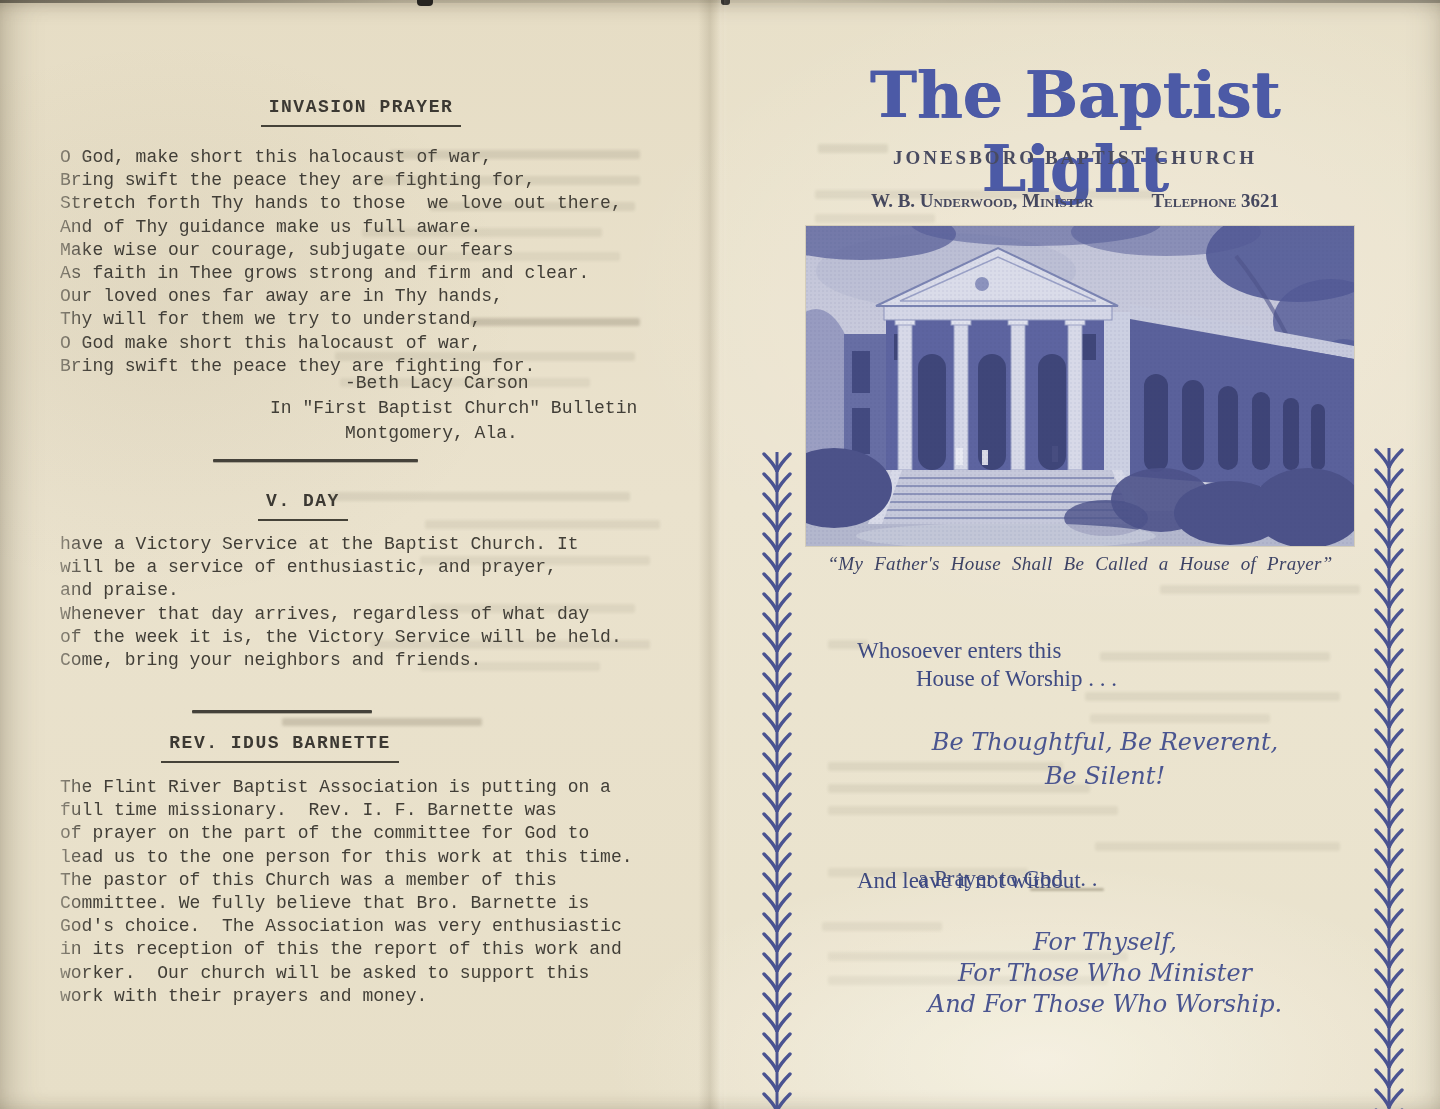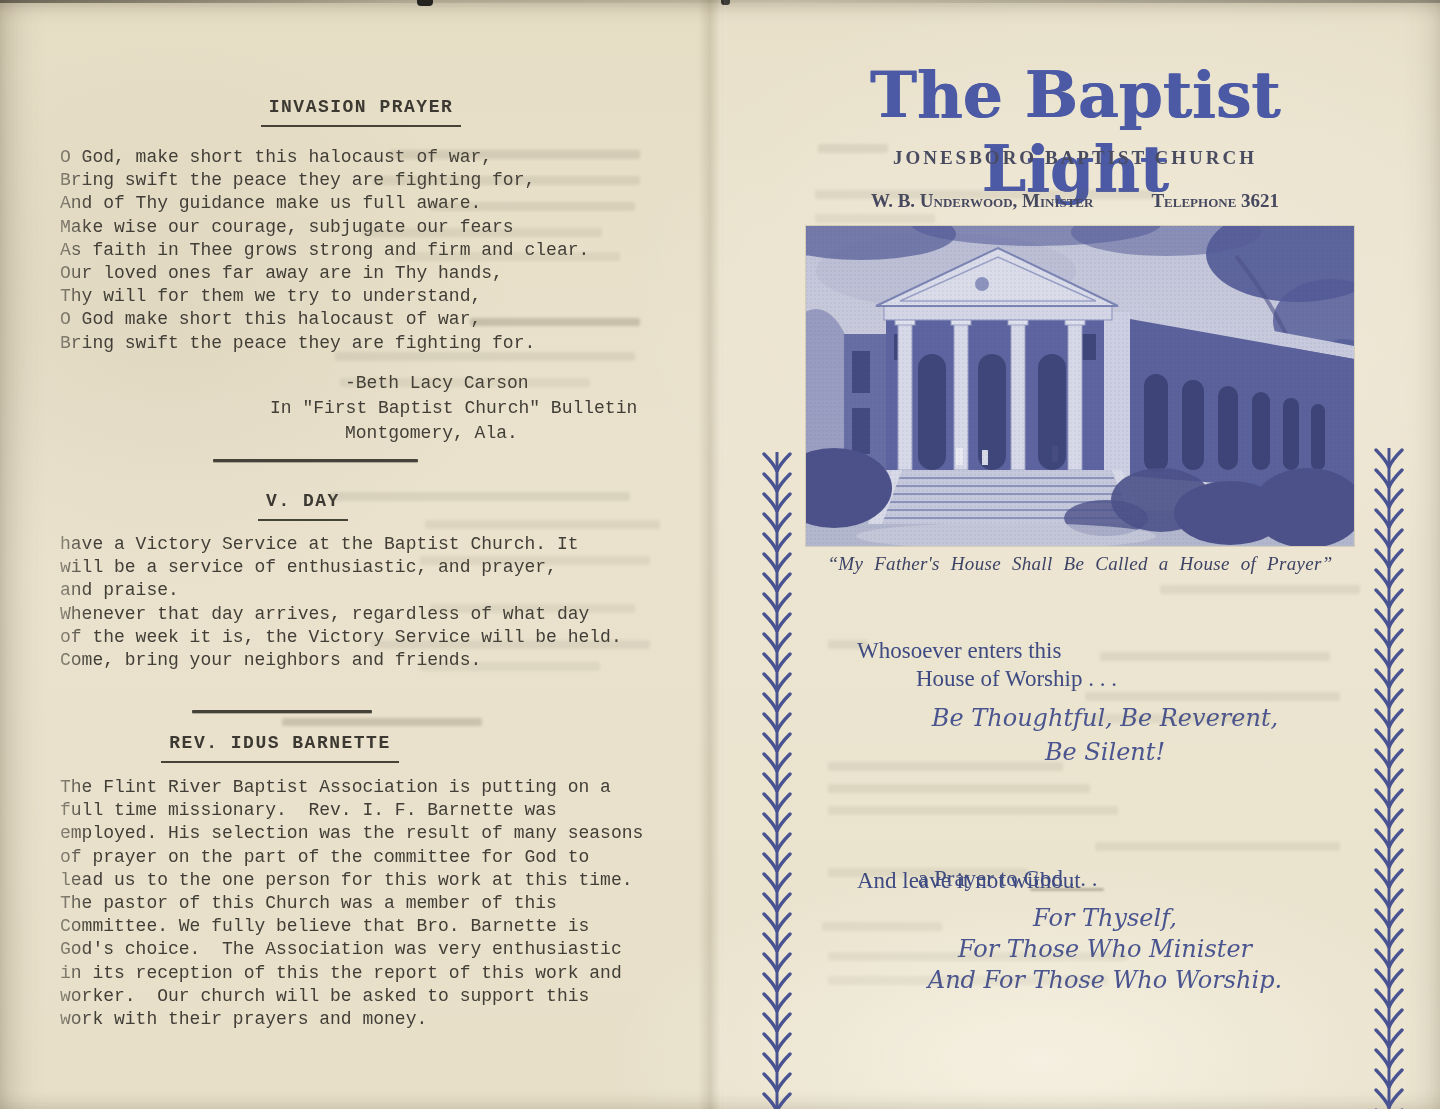--- a/index.html
+++ b/index.html
@@ -25,21 +25,21 @@
   .tw-fade{-webkit-mask-image:linear-gradient(90deg,rgba(0,0,0,.55),#000 30px);
            mask-image:linear-gradient(90deg,rgba(0,0,0,.55),#000 30px);}
   .center{text-align:center;}
   .rule{background:#45423a;border-radius:1px;box-shadow:0 1px 0 rgba(69,66,58,.35);}
   .ghost{position:absolute;background:rgba(104,96,74,.15);filter:blur(1.5px);
          border-radius:2px;height:9px;}
   .masthead{font-family:"DejaVu Serif",serif;font-weight:700;color:#4c5aa6;
     font-size:63px;line-height:74px;text-shadow:0.8px 0 0 #4c5aa6;}
   .smallcaps{font-variant:small-caps;}
   .navy-bold{font-weight:400;color:#3e4a82;font-size:23px;font-family:"Liberation Serif",serif;}
-  .script-blue{font-style:italic;color:#4a5590;font-size:24px;font-family:"DejaVu Serif",serif;}
+  .script-blue{font-style:italic;color:#4a5590;font-size:24px;font-family:"DejaVu Serif",serif;margin-top:24px;}
   .caption{font-style:italic;color:#3d4365;font-size:19px;word-spacing:6px;letter-spacing:.3px;
     font-family:"Liberation Serif",serif;}
   .notch{position:absolute;background:#262420;}
 </style>
 </head>
 <body>
 
 <div id="spread">
 
   <div class="abs" style="left:0;top:0;width:1440px;height:3px;
@@ -50,20 +50,21 @@
               background:linear-gradient(90deg,transparent,rgba(95,84,58,.16) 40%,rgba(95,84,58,.05) 60%,rgba(255,255,255,.10) 75%,transparent);"></div>
   <div class="abs" style="left:724px;top:0;width:716px;height:1109px;background:rgba(255,252,242,.10);"></div>
 
   <div class="abs mono-heading center" style="left:161px;top:97px;width:400px;">
     <span class="ul">INVASION PRAYER</span>
   </div>
 
   <div class="abs mono tw-block tw-fade" style="left:60px;top:146px;">
       <div>O God, make short this halocaust of war,</div>
       <div>Bring swift the peace they are fighting for,</div>
+      <div>Stretch forth Thy hands to those  we love out there,</div>
       <div>And of Thy guidance make us full aware.</div>
       <div>Make wise our courage, subjugate our fears</div>
       <div>As faith in Thee grows strong and firm and clear.</div>
       <div>Our loved ones far away are in Thy hands,</div>
       <div>Thy will for them we try to understand,</div>
       <div>O God make short this halocaust of war,</div>
       <div>Bring swift the peace they are fighting for.</div>
     </div>
 
   <div class="abs mono" style="left:345px;top:373px;font-size:18px;white-space:pre;">-Beth Lacy Carson</div>
@@ -87,21 +88,20 @@
 
   <div class="abs rule" style="left:192px;top:710px;width:180px;height:3px;"></div>
 
   <div class="abs mono-heading center" style="left:130px;top:733px;width:300px;">
     <span class="ul">REV. IDUS BARNETTE</span>
   </div>
 
   <div class="abs mono tw-block tw-fade" style="left:60px;top:776px;">
       <div>The Flint River Baptist Association is putting on a</div>
       <div>full time missionary.  Rev. I. F. Barnette was</div>
-      <div>employed. His selection was the result of many seasons</div>
       <div>of prayer on the part of the committee for God to</div>
       <div>lead us to the one person for this work at this time.</div>
       <div>The pastor of this Church was a member of this</div>
       <div>Committee. We fully believe that Bro. Barnette is</div>
       <div>God's choice.  The Association was very enthusiastic</div>
       <div>in its reception of this the report of this work and</div>
       <div>worker.  Our church will be asked to support this</div>
       <div>work with their prayers and money.</div>
     </div>
 

